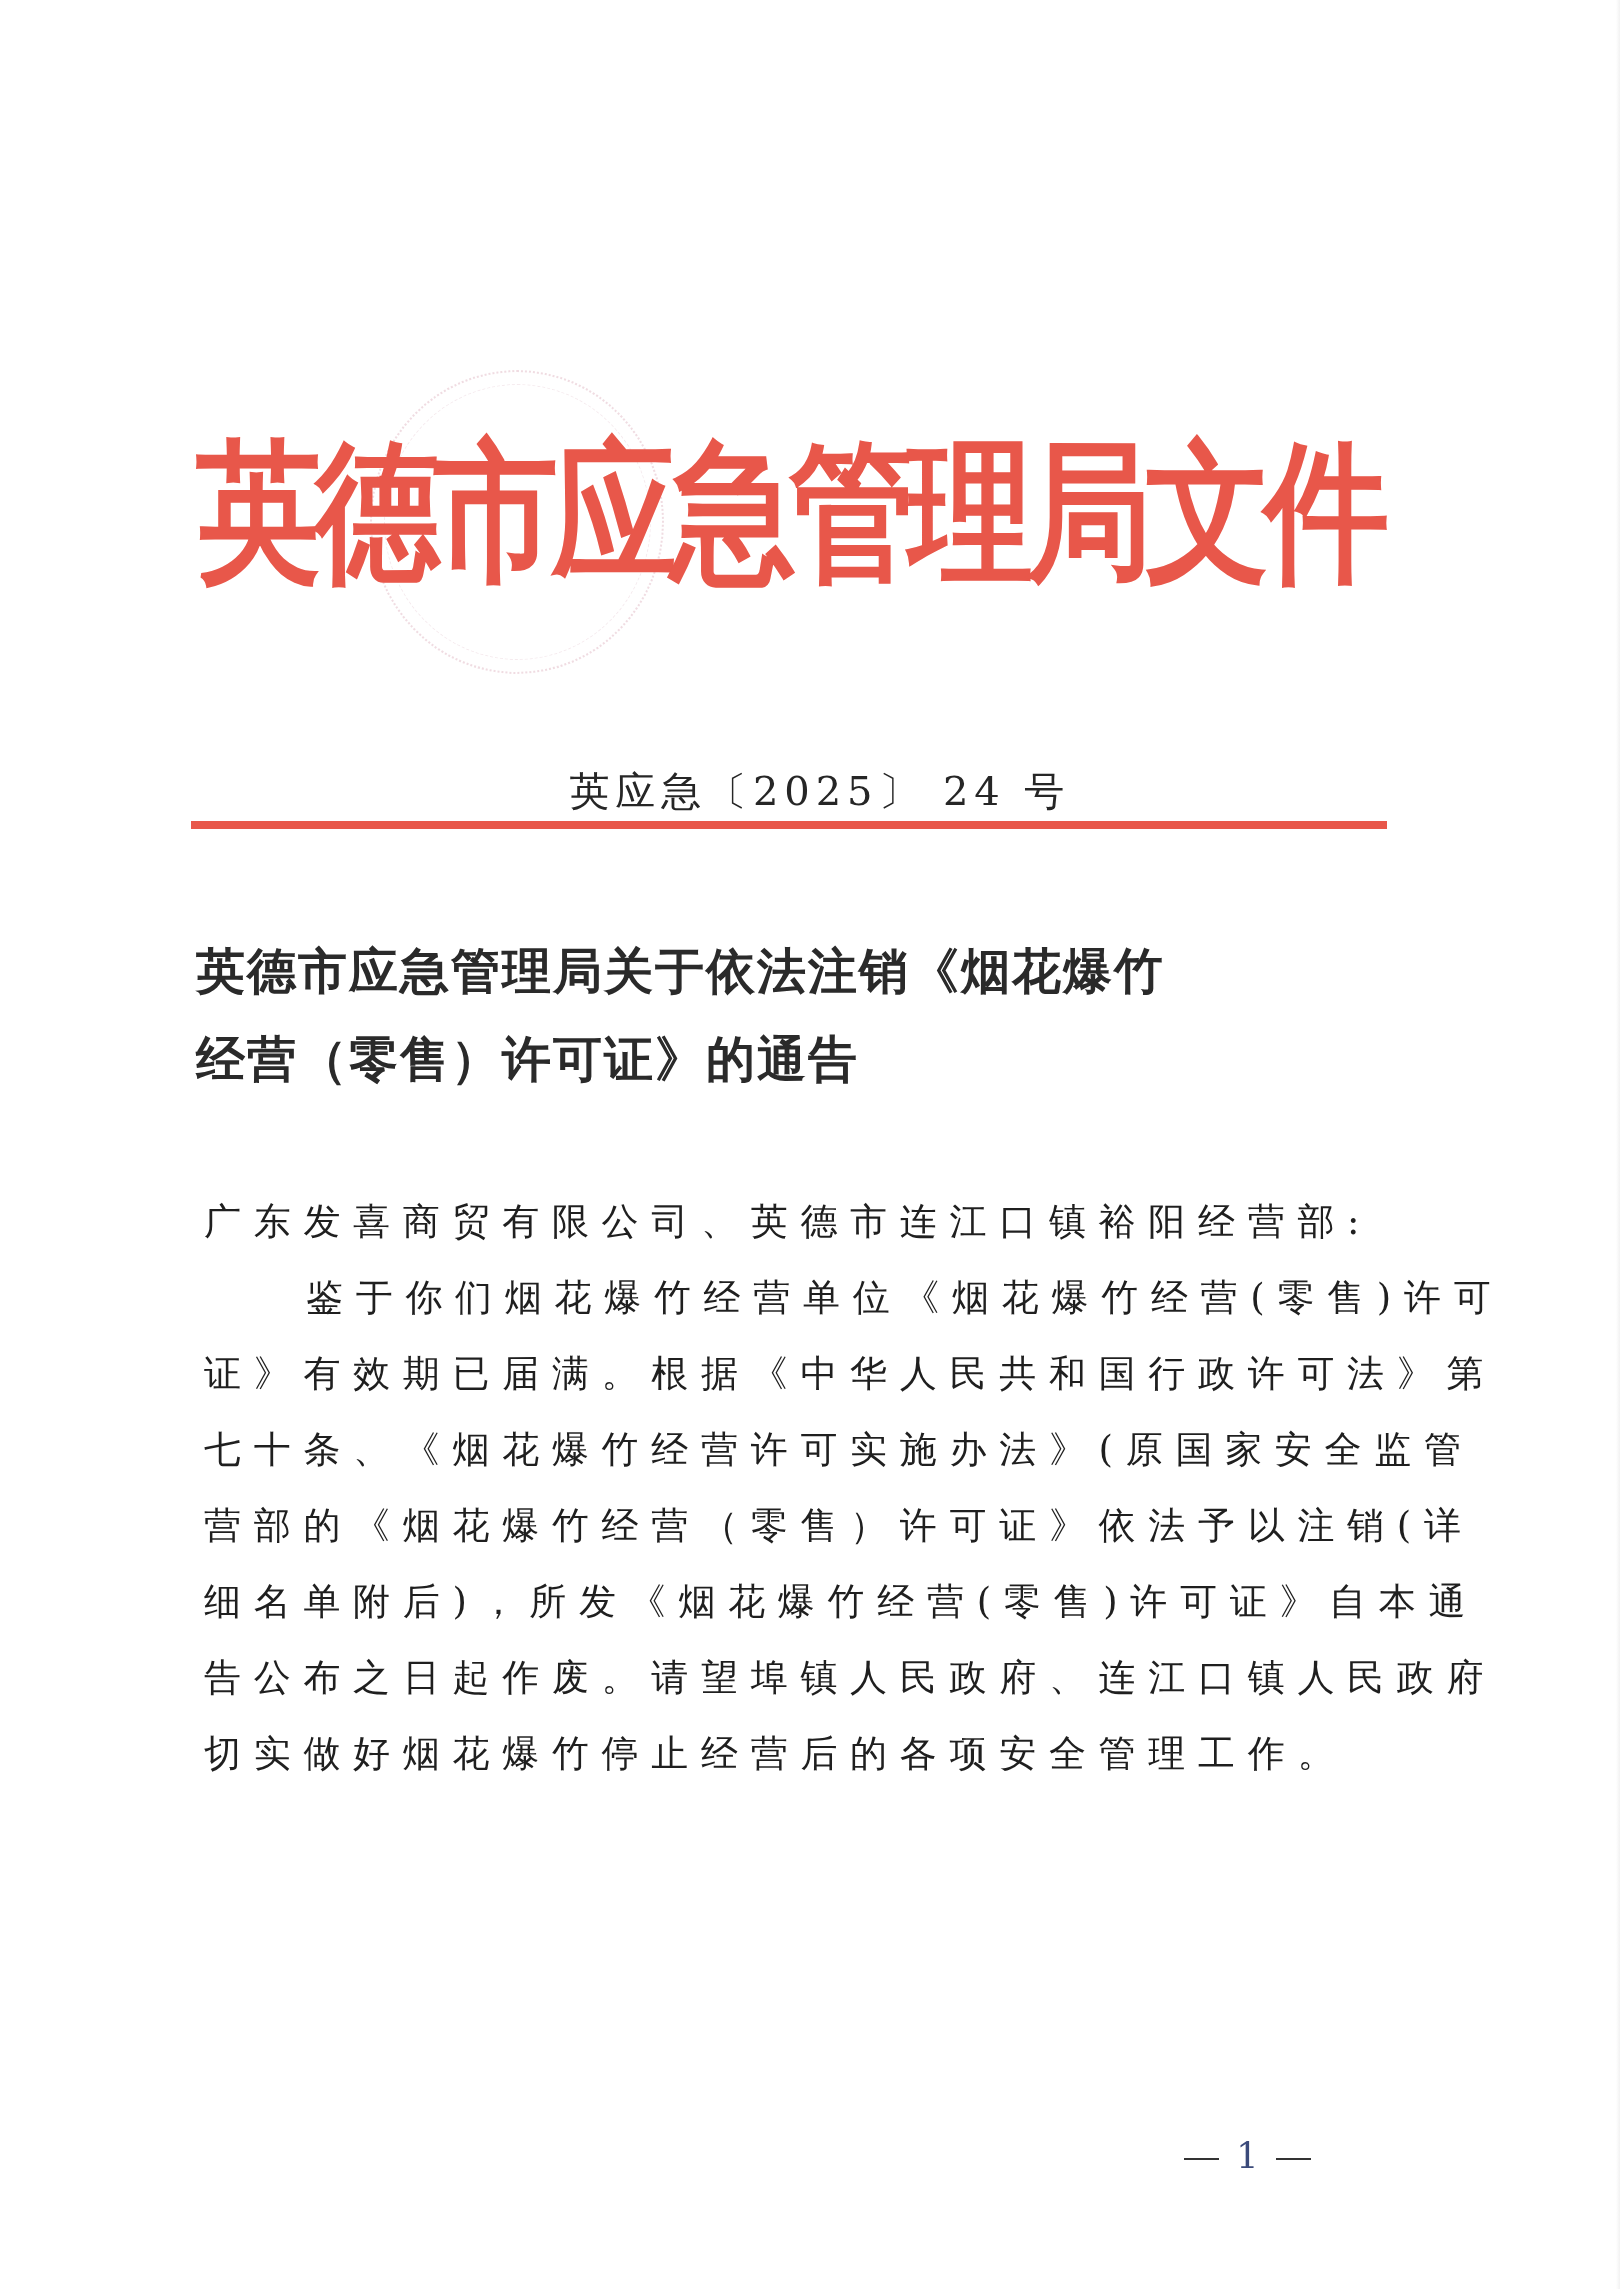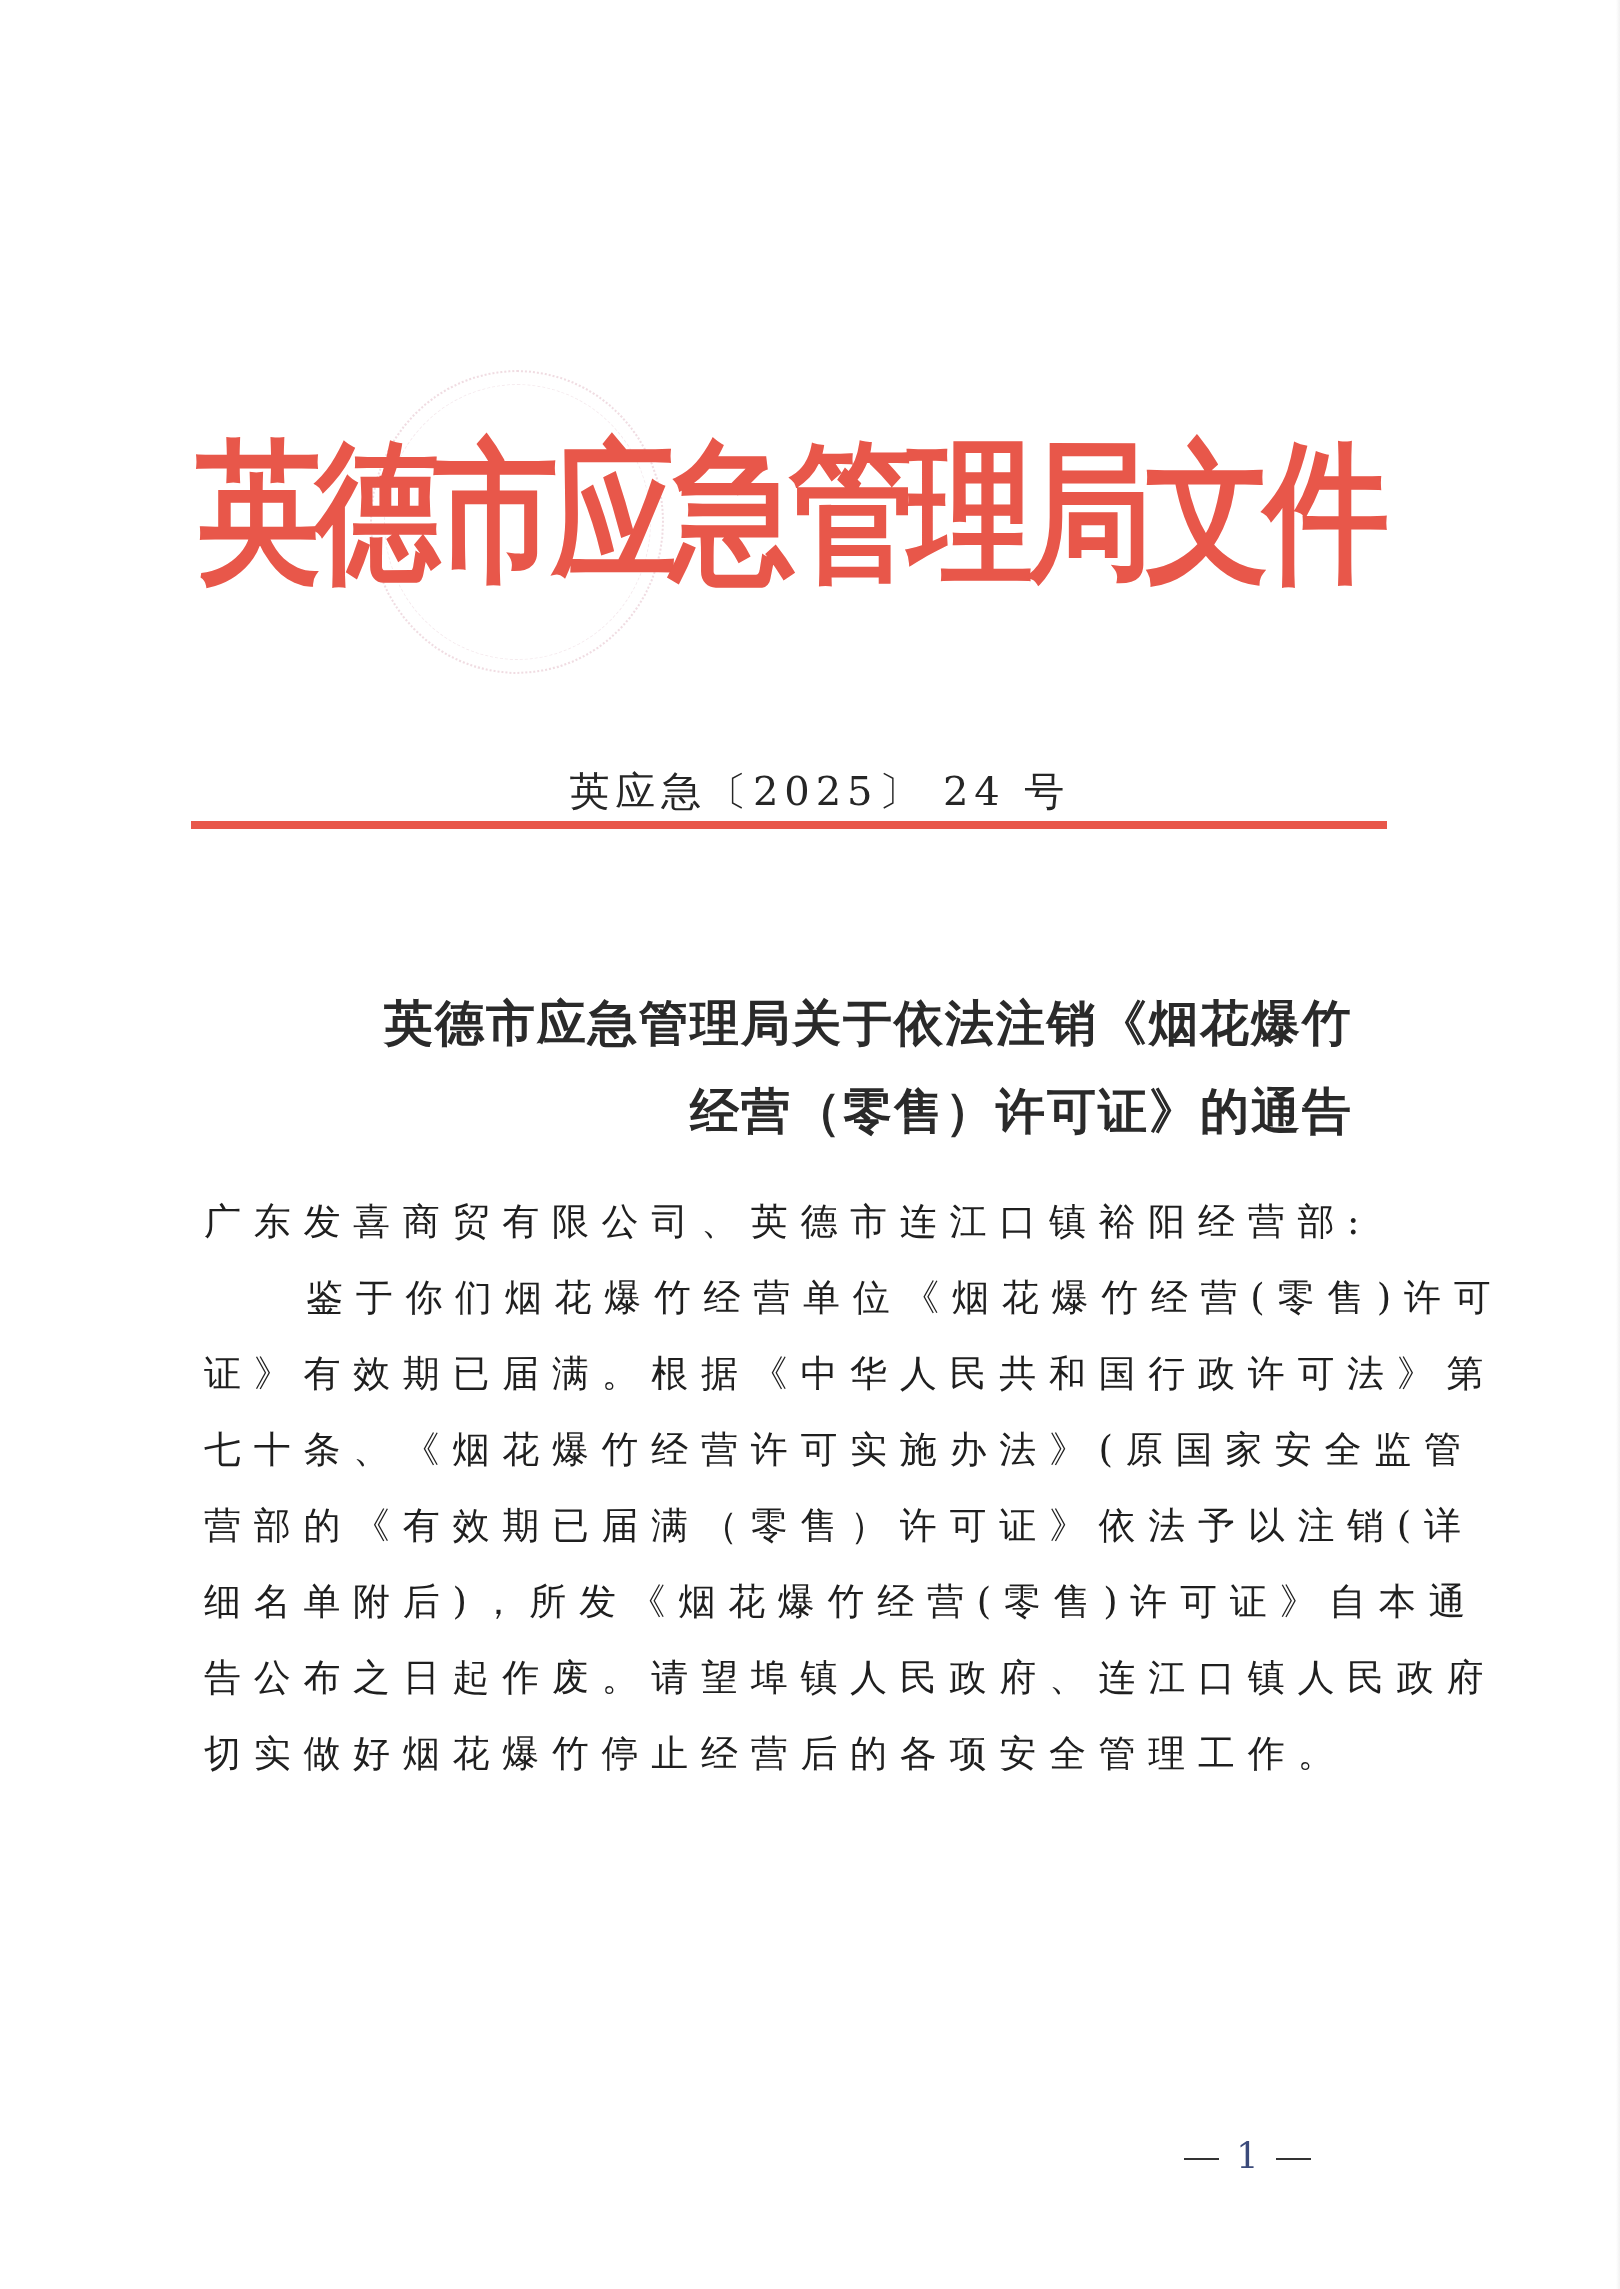--- a/index.html
+++ b/index.html
@@ -94,22 +94,22 @@
       top: 821px;
       width: 1196px;
       height: 7.8px;
       background: #e8574a;
     }
     
     .notice-title {
       position: absolute;
       left: 196px;
       width: 1157px;
-      top: 979px;
-      text-align: right;
+      top: 927px;
+      text-align: left;
       font-family: "DejaVu Serif", "Liberation Serif", serif;
       font-weight: bold;
       font-size: 49px;
       line-height: 88px;
       color: #2a2a2a;
       letter-spacing: 2px;
     }
     .notice-title .t-line {
       display: block;
       white-space: nowrap;
@@ -187,21 +187,21 @@
   <div class="notice-title">
     <span class="t-line">英德市应急管理局关于依法注销《烟花爆竹</span>
     <span class="t-line">经营（零售）许可证》的通告</span>
   </div>
 
   <div class="body-text">
     <span class="b-line">广东发喜商贸有限公司、英德市连江口镇裕阳经营部:</span>
     <span class="b-line indent">鉴于你们烟花爆竹经营单位《烟花爆竹经营(零售)许可</span>
     <span class="b-line">证》有效期已届满。根据《中华人民共和国行政许可法》第</span>
     <span class="b-line">七十条、《烟花爆竹经营许可实施办法》(原国家安全监管</span>
-    <span class="b-line">营部的《有效期已届满（零售）许可证》依法予以注销(详</span>
+    <span class="b-line">营部的《烟花爆竹经营（零售）许可证》依法予以注销(详</span>
     <span class="b-line">细名单附后)，所发《烟花爆竹经营(零售)许可证》自本通</span>
     <span class="b-line">告公布之日起作废。请望埠镇人民政府、连江口镇人民政府</span>
     <span class="b-line">切实做好烟花爆竹停止经营后的各项安全管理工作。</span>
   </div>
 
   <div class="page-number">
     <span class="dash"></span><span class="num">1</span><span class="dash"></span>
   </div>
 </div>
 

